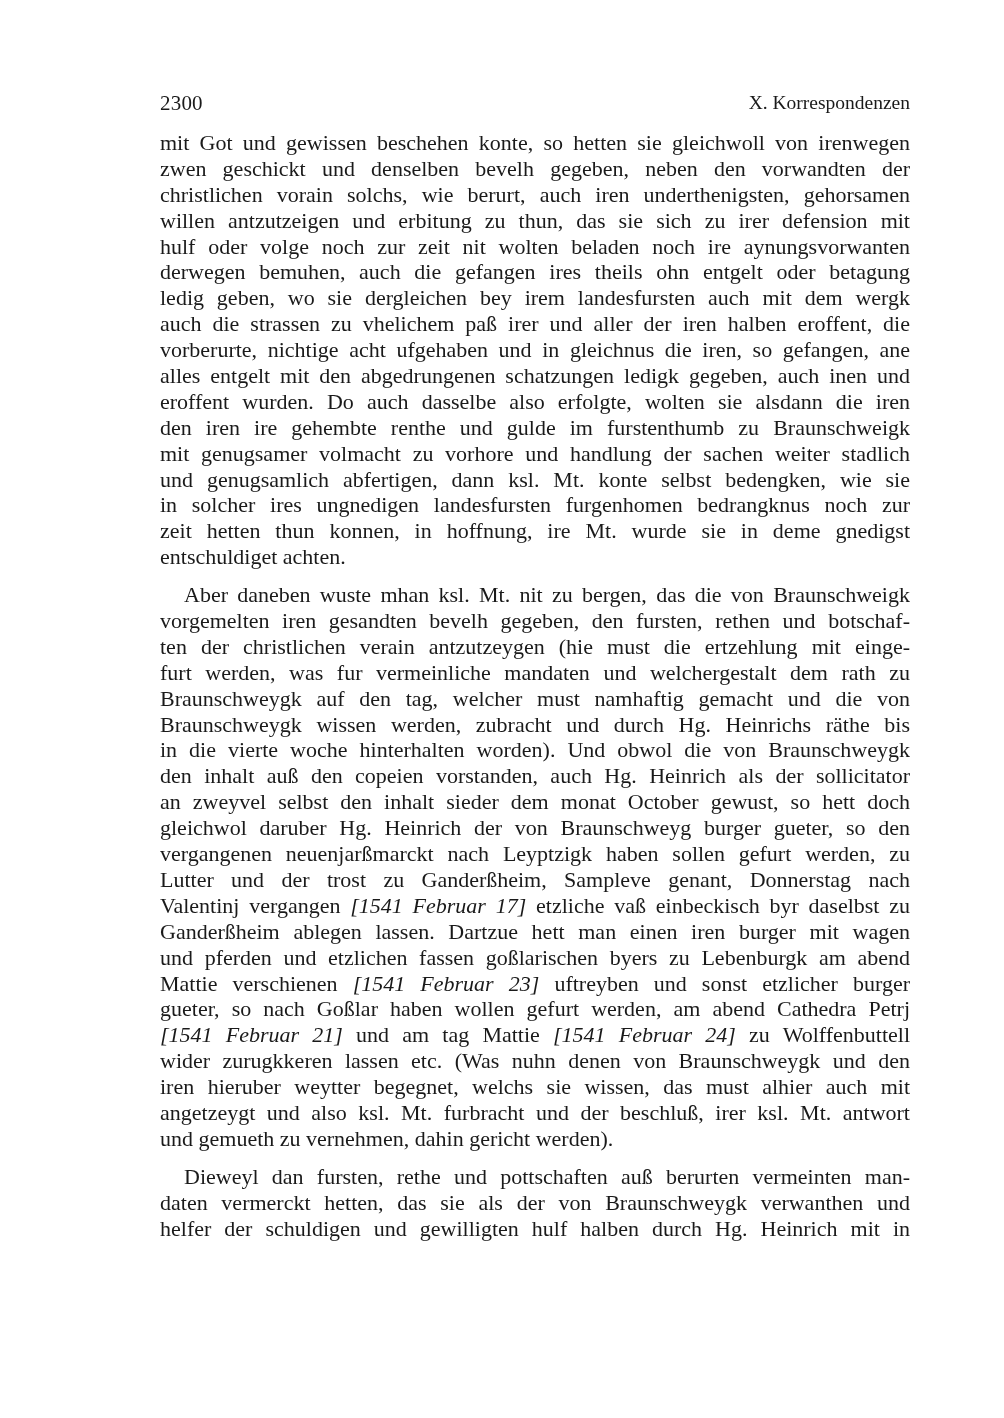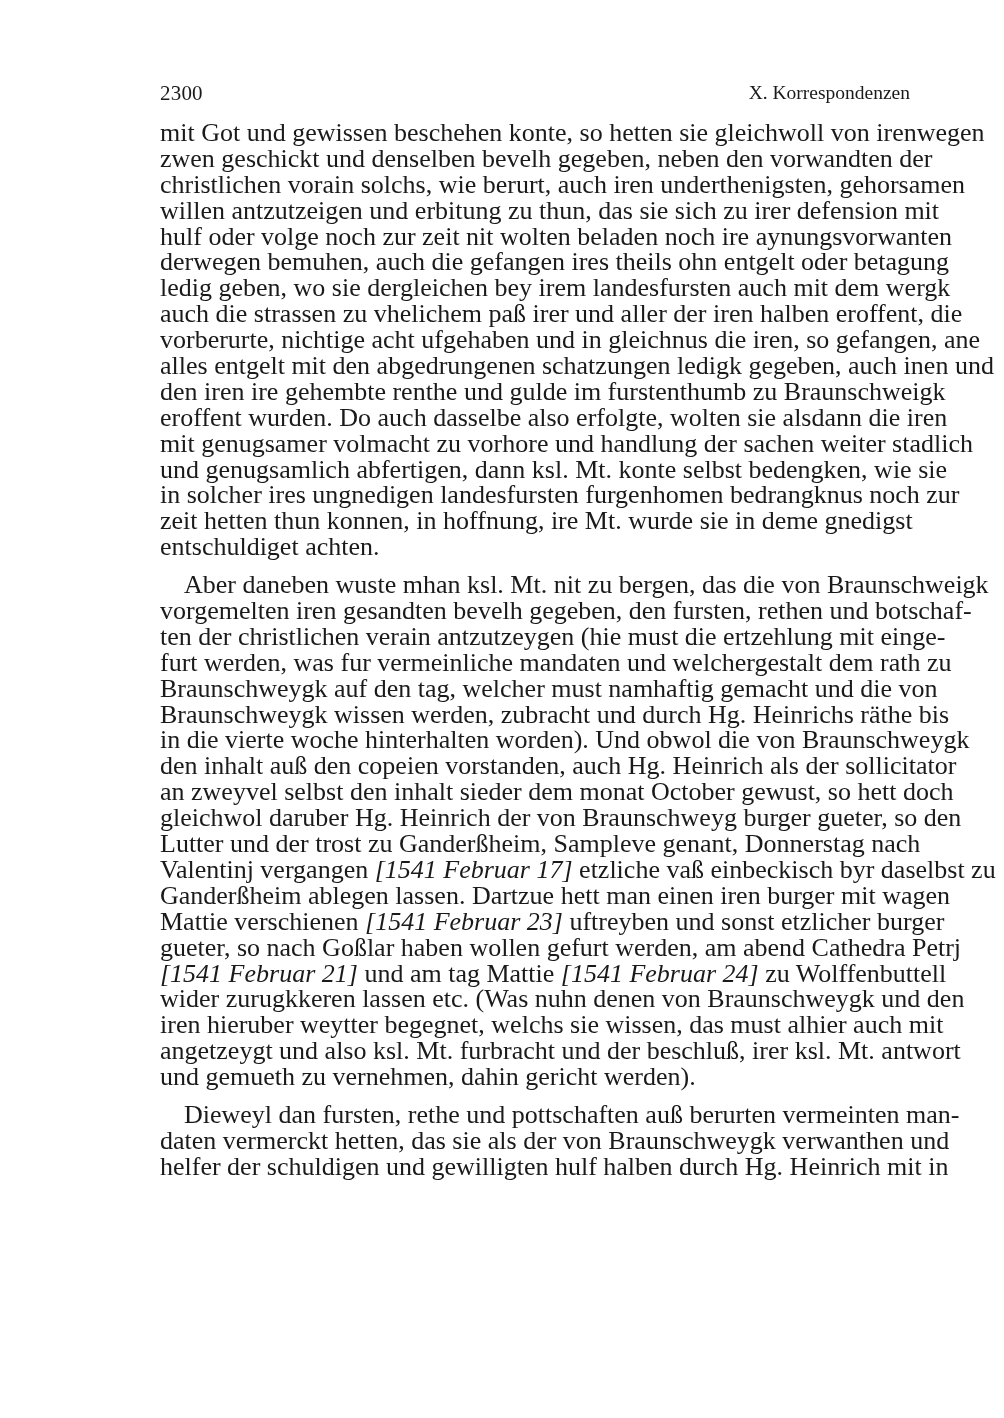--- a/index.html
+++ b/index.html
@@ -11,21 +11,21 @@
       width: 1004px;
       height: 1418px;
       position: relative;
       overflow: hidden;
       font-family: "Liberation Serif", "DejaVu Serif", serif;
       color: #1a1a1a;
     }
     .page {
       position: absolute;
       left: 160px;
-      top: 78px;
+      top: 88px;
       width: 750px;
     }
     .running-head {
       position: relative;
       height: 30px;
       font-size: 21px;
       line-height: 30px;
     }
     .page-number {
       position: absolute;
@@ -36,21 +36,21 @@
     .running-title {
       position: absolute;
       left: 0;
       right: 0;
       top: 0;
       text-align: right;
       font-size: 19.5px;
     }
     .body-text {
       margin-top: 12px;
-      font-size: 26px;
+      font-size: 22px;
     }
     .line {
       display: block;
       height: 25.9px;
       line-height: 25.9px;
       white-space: nowrap;
       text-align: justify;
       text-align-last: justify;
       overflow: visible;
     }
@@ -79,42 +79,44 @@
         <span class="line"><span>mit Got und gewissen beschehen konte, so hetten sie gleichwoll von irenwegen</span></span>
         <span class="line"><span>zwen geschickt und denselben bevelh gegeben, neben den vorwandten der</span></span>
         <span class="line"><span>christlichen vorain solchs, wie berurt, auch iren underthenigsten, gehorsamen</span></span>
         <span class="line"><span>willen antzutzeigen und erbitung zu thun, das sie sich zu irer defension mit</span></span>
         <span class="line"><span>hulf oder volge noch zur zeit nit wolten beladen noch ire aynungsvorwanten</span></span>
         <span class="line"><span>derwegen bemuhen, auch die gefangen ires theils ohn entgelt oder betagung</span></span>
         <span class="line"><span>ledig geben, wo sie dergleichen bey irem landesfursten auch mit dem wergk</span></span>
         <span class="line"><span>auch die strassen zu vhelichem paß irer und aller der iren halben eroffent, die</span></span>
         <span class="line"><span>vorberurte, nichtige acht ufgehaben und in gleichnus die iren, so gefangen, ane</span></span>
         <span class="line"><span>alles entgelt mit den abgedrungenen schatzungen ledigk gegeben, auch inen und</span></span>
+        <span class="line"><span>eroffent wurden. Do auch dasselbe also erfolgte, wolten sie alsdann die iren</span></span>
         <span class="line"><span>den iren ire gehembte renthe und gulde im furstenthumb zu Braunschweigk</span></span>
-        <span class="line"><span>eroffent wurden. Do auch dasselbe also erfolgte, wolten sie alsdann die iren</span></span>
         <span class="line"><span>mit genugsamer volmacht zu vorhore und handlung der sachen weiter stadlich</span></span>
         <span class="line"><span>und genugsamlich abfertigen, dann ksl. Mt. konte selbst bedengken, wie sie</span></span>
         <span class="line"><span>in solcher ires ungnedigen landesfursten furgenhomen bedrangknus noch zur</span></span>
         <span class="line"><span>zeit hetten thun konnen, in hoffnung, ire Mt. wurde sie in deme gnedigst</span></span>
         <span class="line last"><span>entschuldiget achten.</span></span>
       </div>
       <div>
         <span class="line indent"><span>Aber daneben wuste mhan ksl. Mt. nit zu bergen, das die von Braunschweigk</span></span>
         <span class="line"><span>vorgemelten iren gesandten bevelh gegeben, den fursten, rethen und botschaf-</span></span>
         <span class="line"><span>ten der christlichen verain antzutzeygen (hie must die ertzehlung mit einge-</span></span>
         <span class="line"><span>furt werden, was fur vermeinliche mandaten und welchergestalt dem rath zu</span></span>
         <span class="line"><span>Braunschweygk auf den tag, welcher must namhaftig gemacht und die von</span></span>
         <span class="line"><span>Braunschweygk wissen werden, zubracht und durch Hg. Heinrichs räthe bis</span></span>
         <span class="line"><span>in die vierte woche hinterhalten worden). Und obwol die von Braunschweygk</span></span>
         <span class="line"><span>den inhalt auß den copeien vorstanden, auch Hg. Heinrich als der sollicitator</span></span>
         <span class="line"><span>an zweyvel selbst den inhalt sieder dem monat October gewust, so hett doch</span></span>
         <span class="line"><span>gleichwol daruber Hg. Heinrich der von Braunschweyg burger gueter, so den</span></span>
+        <span class="line"><span>vergangenen neuenjarßmarckt nach Leyptzigk haben sollen gefurt werden, zu</span></span>
         <span class="line"><span>Lutter und der trost zu Ganderßheim, Sampleve genant, Donnerstag nach</span></span>
         <span class="line"><span>Valentinj vergangen </span><span class="date-ref">[1541 Februar 17]</span><span> etzliche vaß einbeckisch byr daselbst zu</span></span>
         <span class="line"><span>Ganderßheim ablegen lassen. Dartzue hett man einen iren burger mit wagen</span></span>
+        <span class="line"><span>und pferden und etzlichen fassen goßlarischen byers zu Lebenburgk am abend</span></span>
         <span class="line"><span>Mattie verschienen </span><span class="date-ref">[1541 Februar 23]</span><span> uftreyben und sonst etzlicher burger</span></span>
         <span class="line"><span>gueter, so nach Goßlar haben wollen gefurt werden, am abend Cathedra Petrj</span></span>
         <span class="line"><span class="date-ref">[1541 Februar 21]</span><span> und am tag Mattie </span><span class="date-ref">[1541 Februar 24]</span><span> zu Wolffenbuttell</span></span>
         <span class="line"><span>wider zurugkkeren lassen etc. (Was nuhn denen von Braunschweygk und den</span></span>
         <span class="line"><span>iren hieruber weytter begegnet, welchs sie wissen, das must alhier auch mit</span></span>
         <span class="line"><span>angetzeygt und also ksl. Mt. furbracht und der beschluß, irer ksl. Mt. antwort</span></span>
         <span class="line last"><span>und gemueth zu vernehmen, dahin gericht werden).</span></span>
       </div>
       <div>
         <span class="line indent"><span>Dieweyl dan fursten, rethe und pottschaften auß berurten vermeinten man-</span></span>

